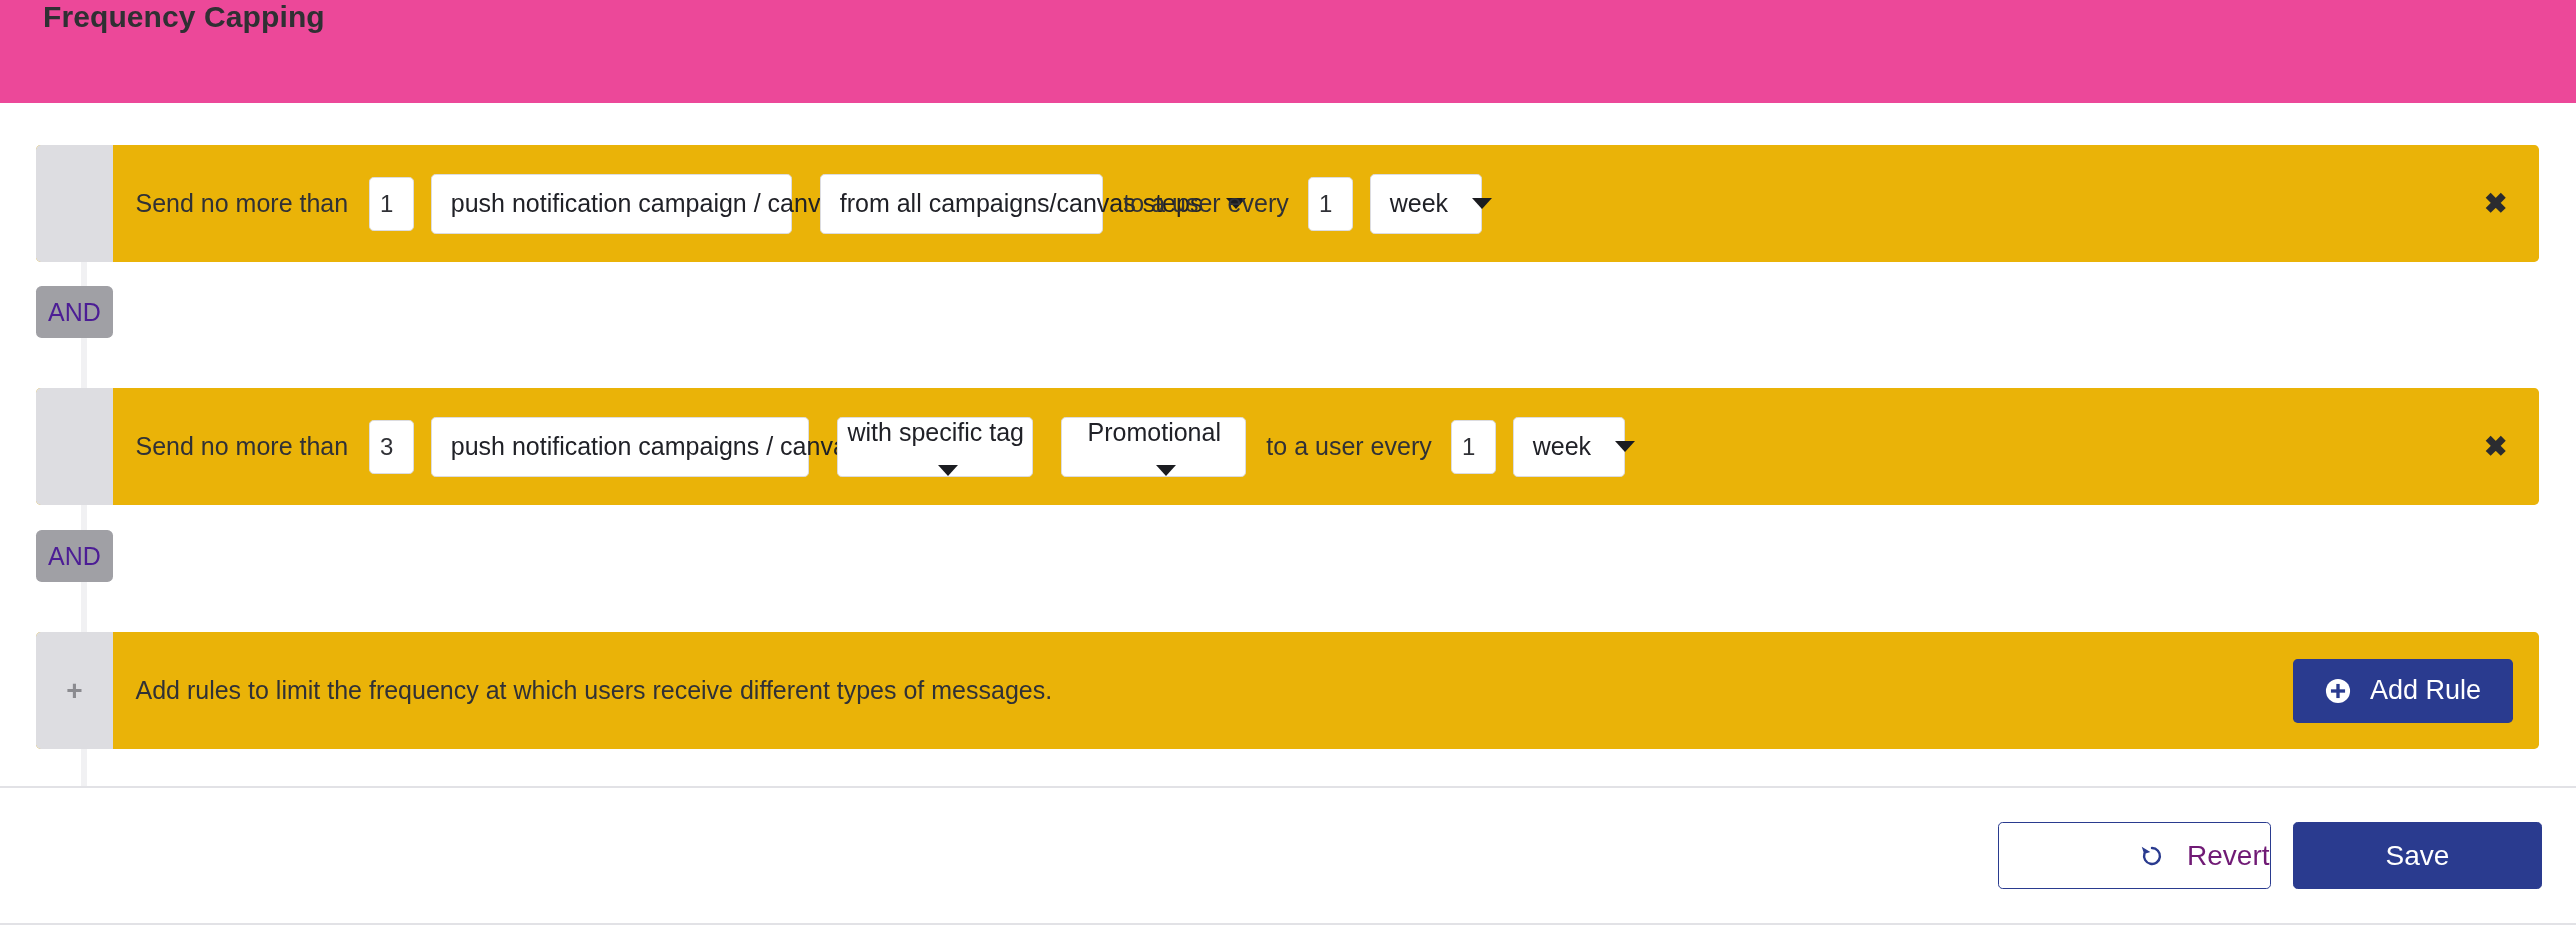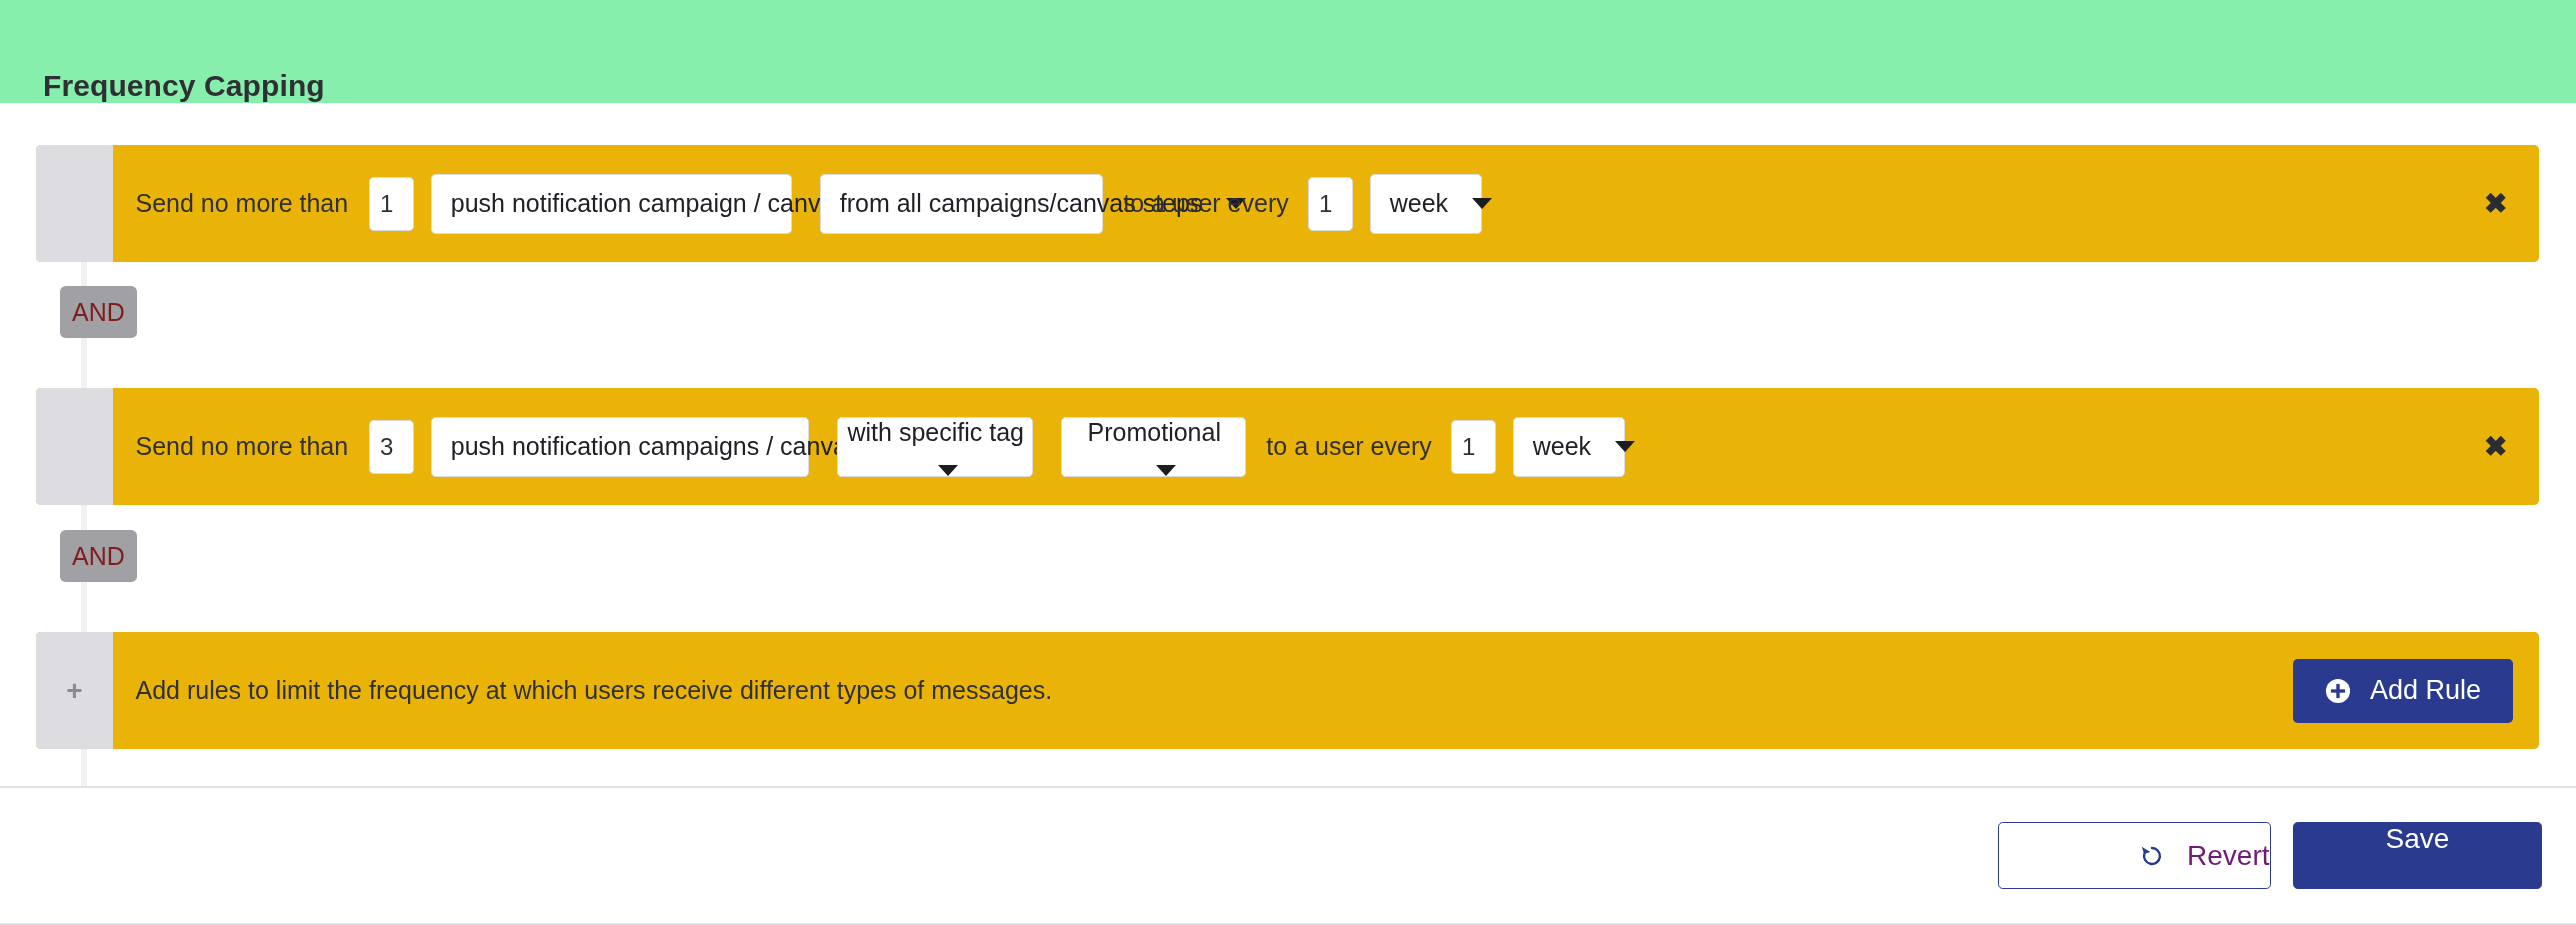--- a/index.html
+++ b/index.html
@@ -18,23 +18,23 @@
     height: 926px;
     background: #ffffff;
   }
 
   
   .header {
     position: absolute;
     left: 0; top: 0;
     width: 2576px;
     height: 103px;
-    background: #86efac;
-    display: flex;
-    align-items: flex-end;
+    background: #ec4899;
+    display: flex;
+    align-items: flex-start;
   }
   .header-title {
     margin-left: 43px;
     font-size: 30px;
     font-weight: bold;
     color: #2f3033;
     letter-spacing: 0.1px;
   }
 
   
@@ -154,27 +154,26 @@
   }
 
   
   .and-badge {
     position: absolute;
     left: 36px;
     width: 77px;
     height: 52px;
     background: #a0a0a5;
     border-radius: 5.6px;
-    color: #7f1d1d;
+    color: #4c1d95;
     font-size: 25px;
     display: flex;
     align-items: center;
     justify-content: center;
     z-index: 3;
-    margin-left: 24px;
   }
   .and-badge.a1 { top: 183px; }
   .and-badge.a2 { top: 427px; }
 
   
   .addrule-text {
     font-size: 25px;
     color: #303136;
     white-space: nowrap;
   }
@@ -247,20 +246,21 @@
   .btn-save {
     height: 67px;
     min-width: 249px;
     background: #2a3b8f;
     border: 1.9px solid #2a3b8f;
     border-radius: 4.7px;
     color: #ffffff;
     font-size: 28px;
     font-family: "Liberation Sans", sans-serif;
     display: inline-flex;
+    align-items: center;
     justify-content: center;
     cursor: pointer;
   }
 </style>
 </head>
 <body>
 
 <div class="page">
 
   <div class="header">

